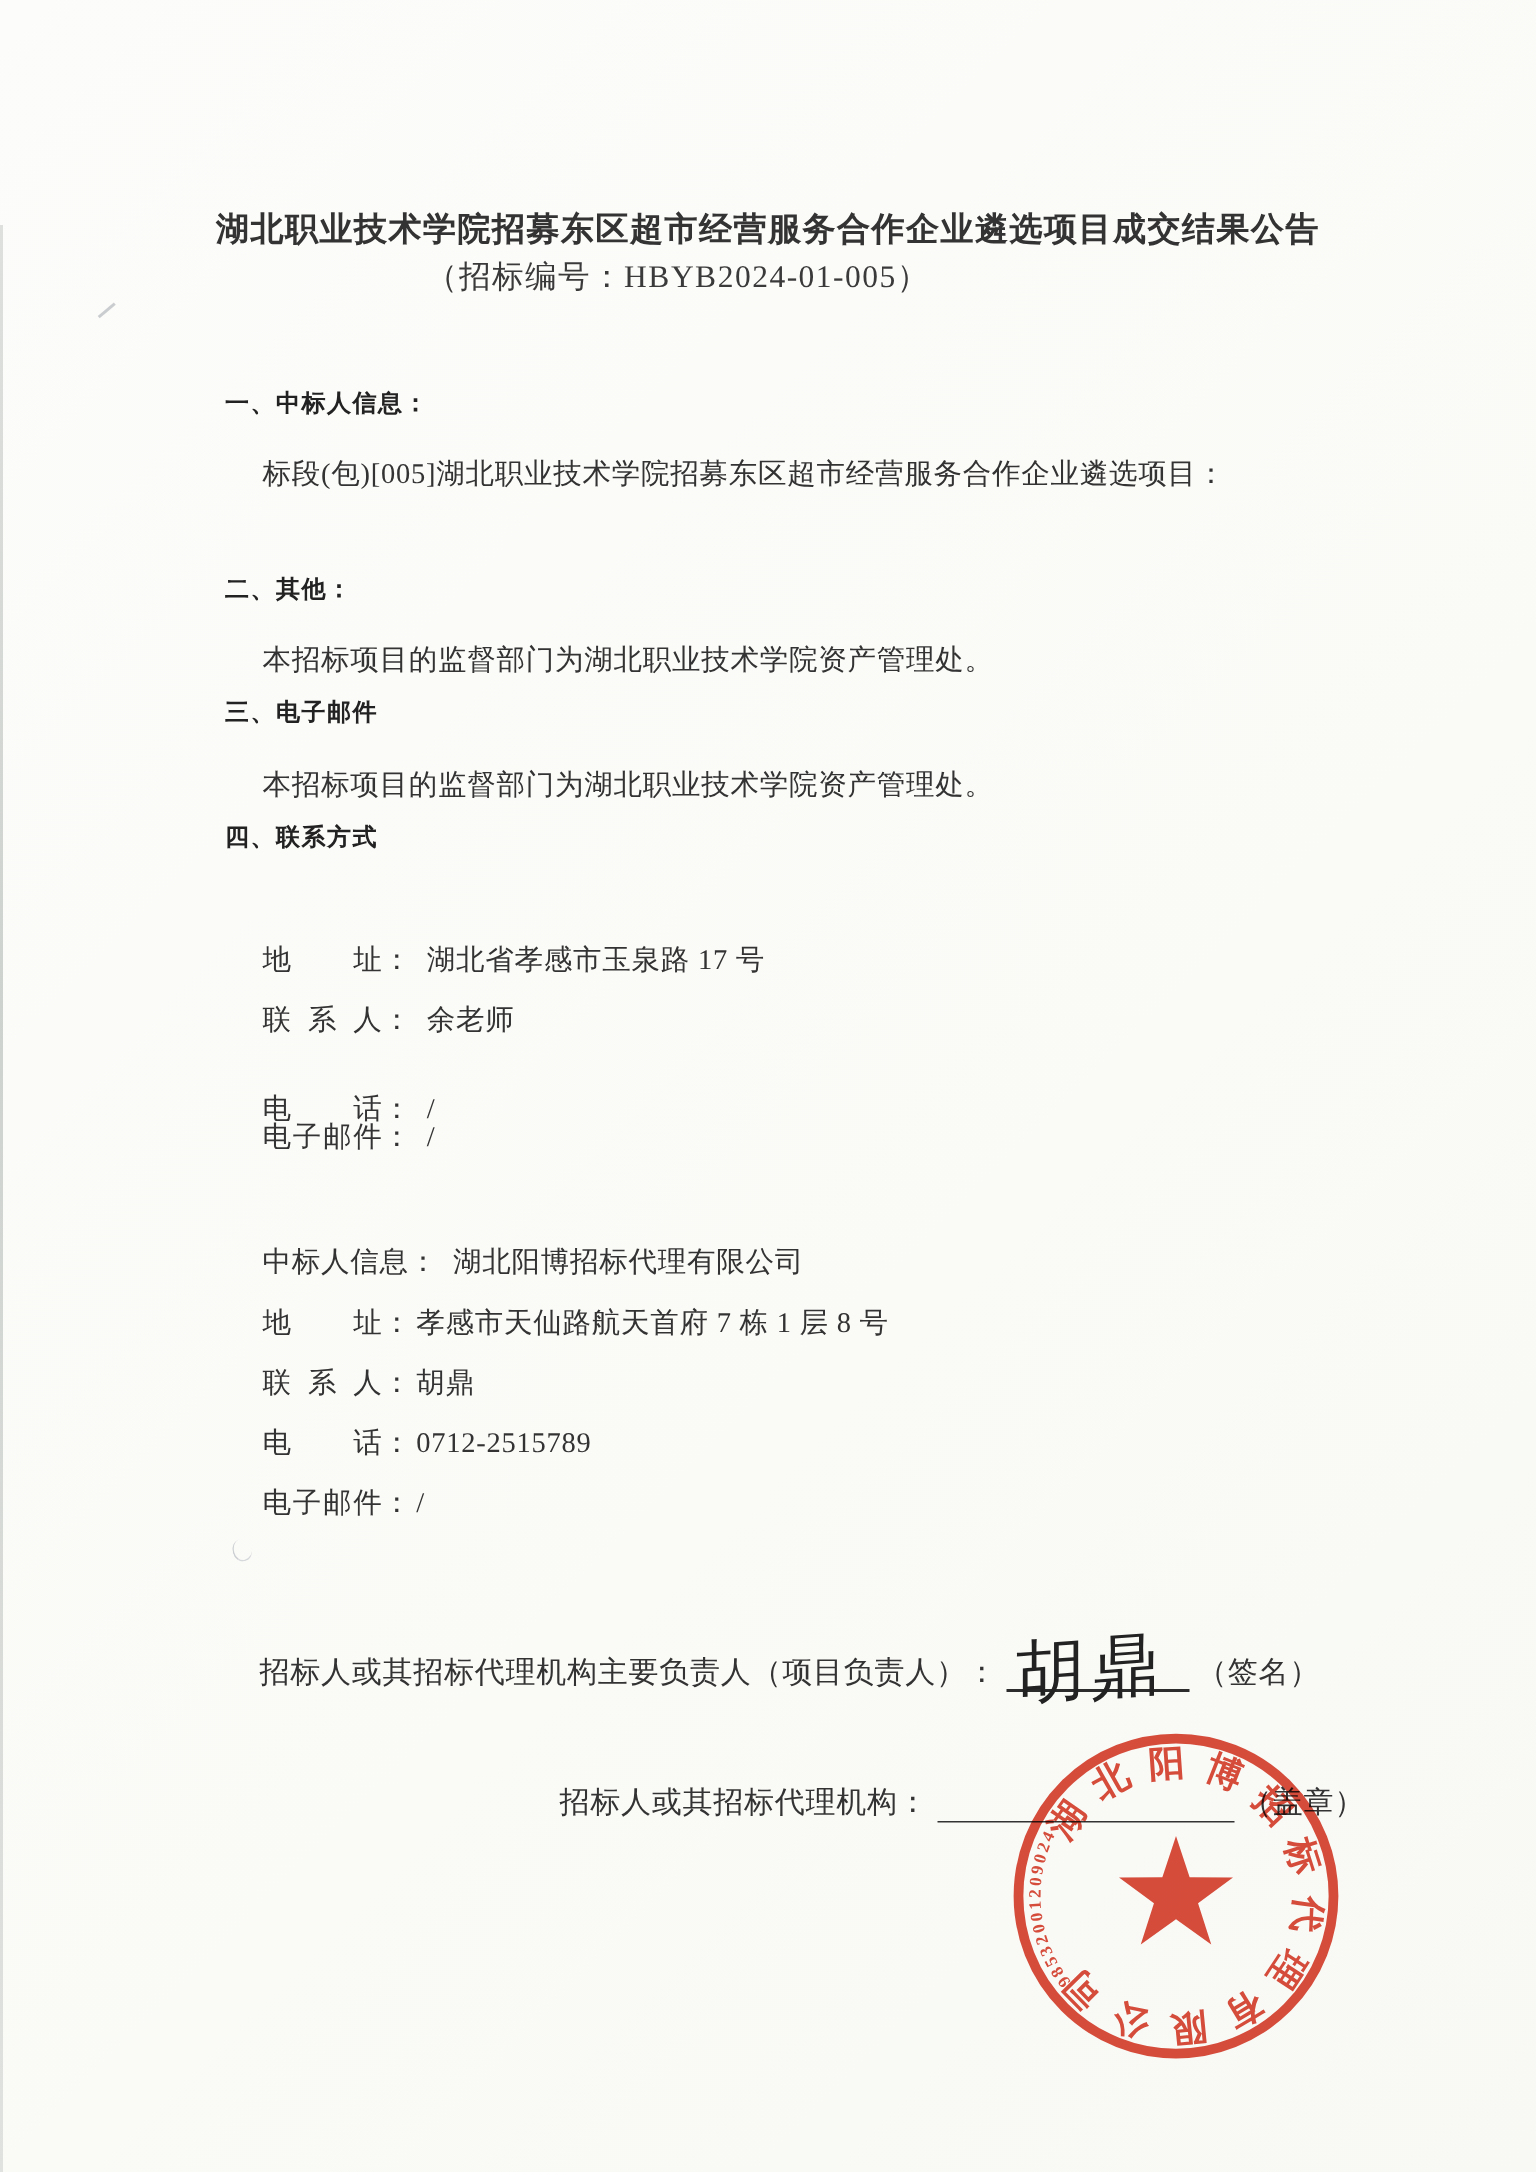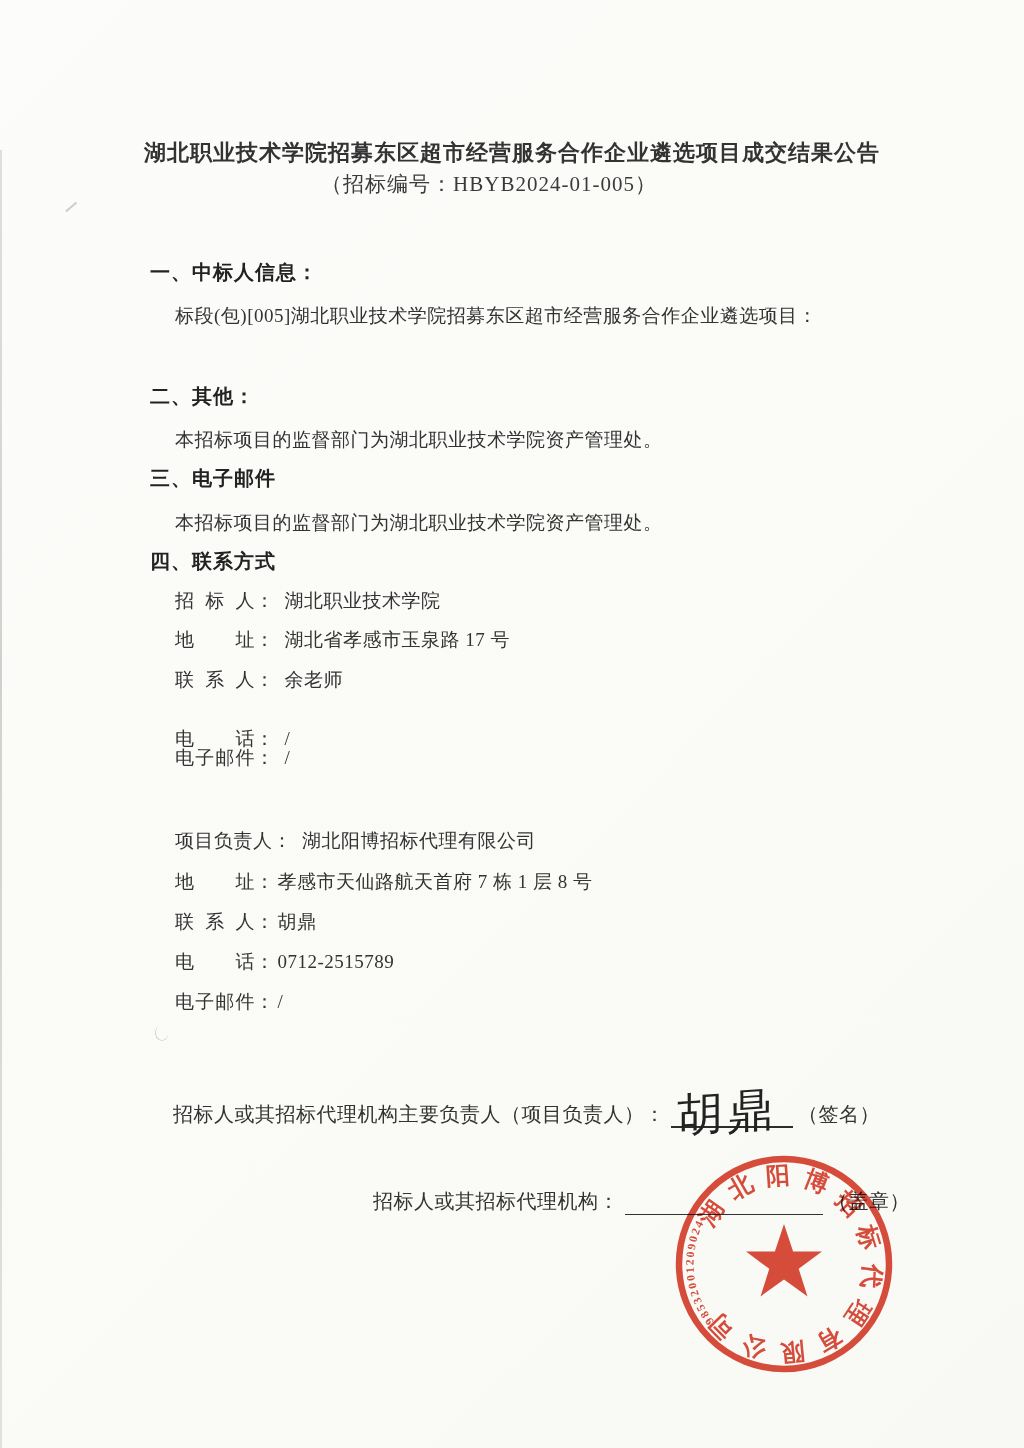--- a/index.html
+++ b/index.html
@@ -12,25 +12,25 @@
     color:#2e2e2e;
     overflow:hidden;
   }
   .abs{position:absolute;}
   .title{
     width:1024px;text-align:center;
     font-size:22px;font-weight:bold;letter-spacing:1px;color:#333;
   }
   .subtitle{
     width:904px;text-align:center;
-    font-size:21px;color:#3a3a3a;letter-spacing:1px;padding-left:37px;
+    font-size:21px;color:#3a3a3a;letter-spacing:1px;
   }
   .heading{
     font-family:Liberation Sans, sans-serif;
-    font-weight:bold;font-size:20px;color:#222;letter-spacing:1px;
+    font-weight:bold;font-size:16px;color:#222;letter-spacing:1px;
   }
   .body-text{font-size:19px;color:#333;letter-spacing:0.5px;}
   .row{font-size:19px;color:#333;letter-spacing:0.5px;white-space:nowrap;}
   .lbl{
     display:inline-block;width:80px;
     text-align:justify;text-align-last:justify;
     -moz-text-align-last:justify;
     vertical-align:bottom;
   }
   .lbl-wide{display:inline-block;vertical-align:bottom;}
@@ -89,38 +89,35 @@
   <div class="abs body-text" style="left:175px;top:303px;">标段(包)[005]湖北职业技术学院招募东区超市经营服务合作企业遴选项目：</div>
 
   <div class="abs heading" style="left:150px;top:383px;">二、其他：</div>
   <div class="abs body-text" style="left:175px;top:427px;">本招标项目的监督部门为湖北职业技术学院资产管理处。</div>
 
   <div class="abs heading" style="left:150px;top:465px;">三、电子邮件</div>
   <div class="abs body-text" style="left:175px;top:510px;">本招标项目的监督部门为湖北职业技术学院资产管理处。</div>
 
   <div class="abs heading" style="left:150px;top:548px;">四、联系方式</div>
 
-  <div class="abs row" style="left:175px;top:588px;">
-    <span class="lbl">招标人</span><span>：</span><span class="val">湖北职业技术学院</span>
-  </div>
   <div class="abs row" style="left:175px;top:627px;">
     <span class="lbl">地址</span><span>：</span><span class="val">湖北省孝感市玉泉路 17 号</span>
   </div>
   <div class="abs row" style="left:175px;top:667px;">
     <span class="lbl">联系人</span><span>：</span><span class="val">余老师</span>
   </div>
   <div class="abs row" style="left:175px;top:726px;">
     <span class="lbl">电话</span><span>：</span><span class="val">/</span>
   </div>
   <div class="abs row" style="left:175px;top:745px;">
     <span class="lbl">电子邮件</span><span>：</span><span class="val">/</span>
   </div>
 
   <div class="abs row" style="left:175px;top:828px;">
-    <span class="lbl-wide">项目负责人</span><span>：</span><span class="val">湖北阳博招标代理有限公司</span>
+    <span class="lbl-wide">中标人信息</span><span>：</span><span class="val">湖北阳博招标代理有限公司</span>
   </div>
   <div class="abs row" style="left:175px;top:869px;">
     <span class="lbl">地址</span><span>：</span><span class="val val-indent">孝感市天仙路航天首府 7 栋 1 层 8 号</span>
   </div>
   <div class="abs row" style="left:175px;top:909px;">
     <span class="lbl">联系人</span><span>：</span><span class="val val-indent">胡鼎</span>
   </div>
   <div class="abs row" style="left:175px;top:949px;">
     <span class="lbl">电话</span><span>：</span><span class="val val-indent">0712-2515789</span>
   </div>

